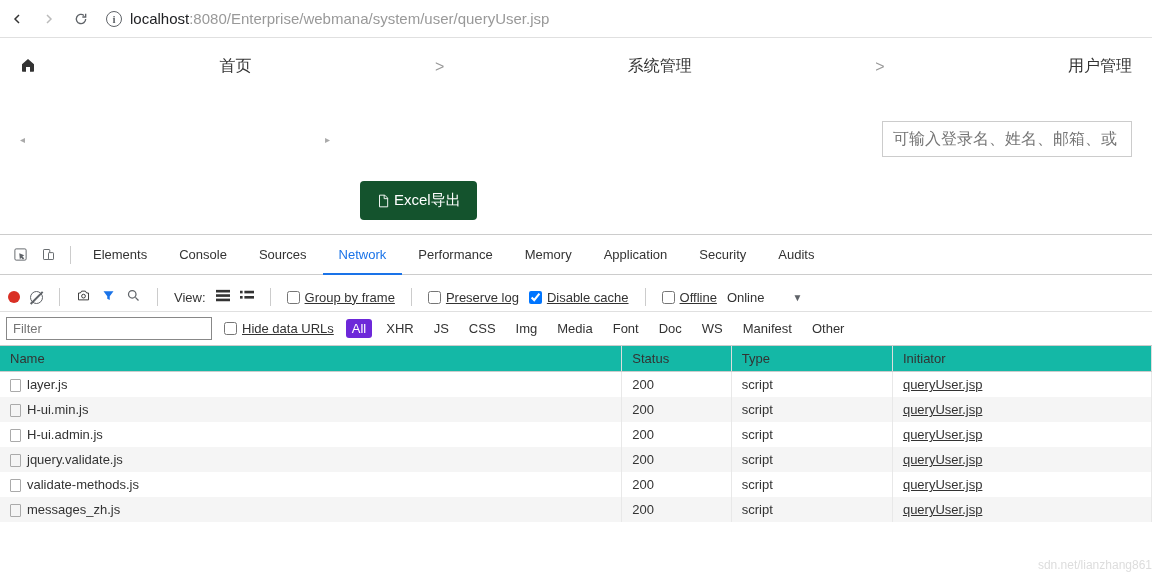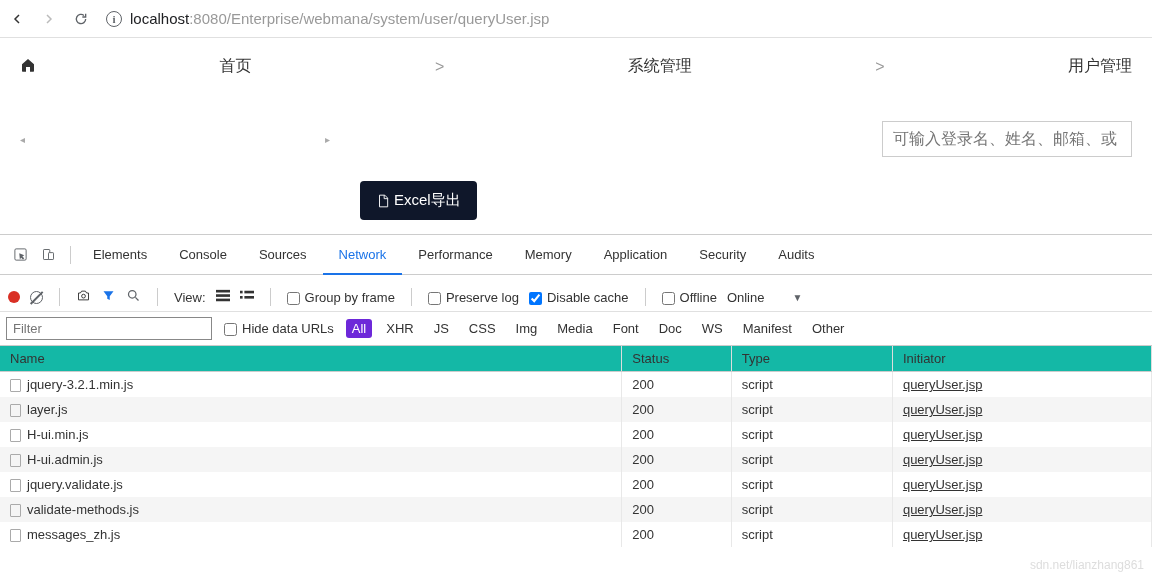--- a/index.html
+++ b/index.html
@@ -20,62 +20,62 @@
     .breadcrumb .home-icon svg { width: 16px; height: 16px; fill: #333; }
     .breadcrumb .sep { color: #999; }
     .breadcrumb a { color: #333; text-decoration: none; }
     
     .scroll-row { margin-top: 44px; display: flex; align-items: center; }
     .scroll-hint { width: 310px; height: 14px; display: flex; align-items: center; justify-content: space-between; color: #aaa; }
     .scroll-hint .tri { font-size: 10px; }
     .search-box { margin-left: auto; border: 1px solid #ccc; padding: 8px 10px; font-size: 16px; color: #aaa; width: 250px; }
     
     .excel-row { margin: 24px 0 14px 340px; }
-    .excel-btn { background: #0f172a; color: #fff; border: none; border-radius: 4px; padding: 10px 16px; font-size: 15px; display: inline-flex; align-items: center; gap: 4px; cursor: pointer; }
+    .excel-btn { background: #14532d; color: #fff; border: none; border-radius: 4px; padding: 10px 16px; font-size: 15px; display: inline-flex; align-items: center; gap: 4px; cursor: pointer; }
     .excel-btn svg { width: 14px; height: 14px; fill: #fff; }
     
     
     .devtools { border-top: 1px solid #ccc; }
     .dt-tabs { display: flex; align-items: center; padding: 6px 8px; gap: 0; border-bottom: 1px solid #ccc; }
     .dt-tool-icon { width: 24px; height: 24px; display: flex; align-items: center; justify-content: center; color: #5f6368; margin-right: 4px; cursor: pointer; }
     .dt-tool-icon svg { width: 15px; height: 15px; }
     .dt-divider { width: 1px; height: 18px; background: #ccc; margin: 0 6px; }
     .dt-tab { padding: 6px 16px; color: #333; cursor: pointer; font-size: 13px; }
     .dt-tab.active { color: #1a73e8; border-bottom: 2px solid #1a73e8; margin-bottom: -7px; padding-bottom: 5px; }
     
     .dt-toolbar { display: flex; align-items: center; padding: 5px 8px; gap: 10px; border-bottom: 1px solid #e0e0e0; font-size: 13px; margin-top: 8px; }
     .record-dot { width: 12px; height: 12px; border-radius: 50%; background: #d93025; }
     .stop-icon { width: 13px; height: 13px; border: 1.5px solid #5f6368; border-radius: 50%; position: relative; }
     .stop-icon::after { content: ''; position: absolute; width: 17px; height: 1.5px; background: #5f6368; top: 5px; left: -3px; transform: rotate(-45deg); }
     .camera-icon svg, .funnel-icon svg, .search-icon svg { width: 15px; height: 15px; }
     .funnel-icon { color: #1a73e8; }
     .camera-icon, .search-icon { color: #5f6368; }
     .toolbar-label { color: #333; }
     .view-icon svg { width: 14px; height: 14px; fill: #333; }
-    .toolbar-check { display: flex; align-items: flex-end; gap: 5px; }
+    .toolbar-check { display: flex; align-items: center; gap: 5px; text-decoration: underline; }
     .toolbar-check input { width: 13px; height: 13px; }
     .chev-down { color: #5f6368; font-size: 10px; }
     
     .dt-filter-row { display: flex; align-items: center; padding: 5px 6px; gap: 12px; border-bottom: 1px solid #ccc; font-size: 13px; }
     .filter-input { border: 1px solid #888; padding: 3px 6px; width: 206px; font-size: 13px; color: #999; }
     .type-pill { padding: 2px 6px; border-radius: 3px; cursor: pointer; }
     .type-pill.active { background: #6d28d9; color: #fff; }
     
     .net-table { width: 100%; border-collapse: collapse; font-size: 13px; }
     .net-table th { text-align: left; font-weight: normal; padding: 5px 10px; border-right: 1px solid #ddd; border-bottom: 1px solid #ccc; background: #14b8a6; }
     .net-table td { padding: 5px 10px; border-right: 1px solid #e8e8e8; }
     .net-table tbody tr:nth-child(even) { background: #f5f5f5; }
     .net-table .name-col { width: 54%; }
     .net-table .status-col { width: 9.5%; }
     .net-table .type-col { width: 14%; }
     .net-table .init-col { width: 22.5%; }
     .file-icon { display: inline-block; width: 11px; height: 13px; border: 1px solid #aaa; border-radius: 1px; margin-right: 6px; vertical-align: middle; position: relative; }
     .initiator-link { color: #333; text-decoration: underline; }
     
-    .watermark { position: absolute; right: 8px; bottom: 2px; font-size: 12px; color: #ddd; pointer-events: none; }
+    .watermark { position: absolute; right: 0; bottom: 2px; font-size: 12px; color: #ddd; pointer-events: none; }
   </style>
 </head>
 <body>
 
 <div class="browser-bar">
   <div class="nav-btn">
     <svg viewBox="0 0 24 24">
         <path d="M15 6l-6 6 6 6" fill="none" stroke="#333" stroke-width="2.2"></path>
       </svg>
   </div>
@@ -231,26 +231,20 @@
     <thead>
       <tr>
         <th class="name-col">Name</th>
         <th class="status-col">Status</th>
         <th class="type-col">Type</th>
         <th class="init-col">Initiator</th>
       </tr>
     </thead>
     <tbody id="net-rows">
         <tr>
-          <td><span class="file-icon"></span>jquery-3.2.1.min.js</td>
-          <td>200</td>
-          <td>script</td>
-          <td><span class="initiator-link">queryUser.jsp</span></td>
-        </tr>
-        <tr>
           <td><span class="file-icon"></span>layer.js</td>
           <td>200</td>
           <td>script</td>
           <td><span class="initiator-link">queryUser.jsp</span></td>
         </tr>
         <tr>
           <td><span class="file-icon"></span>H-ui.min.js</td>
           <td>200</td>
           <td>script</td>
           <td><span class="initiator-link">queryUser.jsp</span></td>

